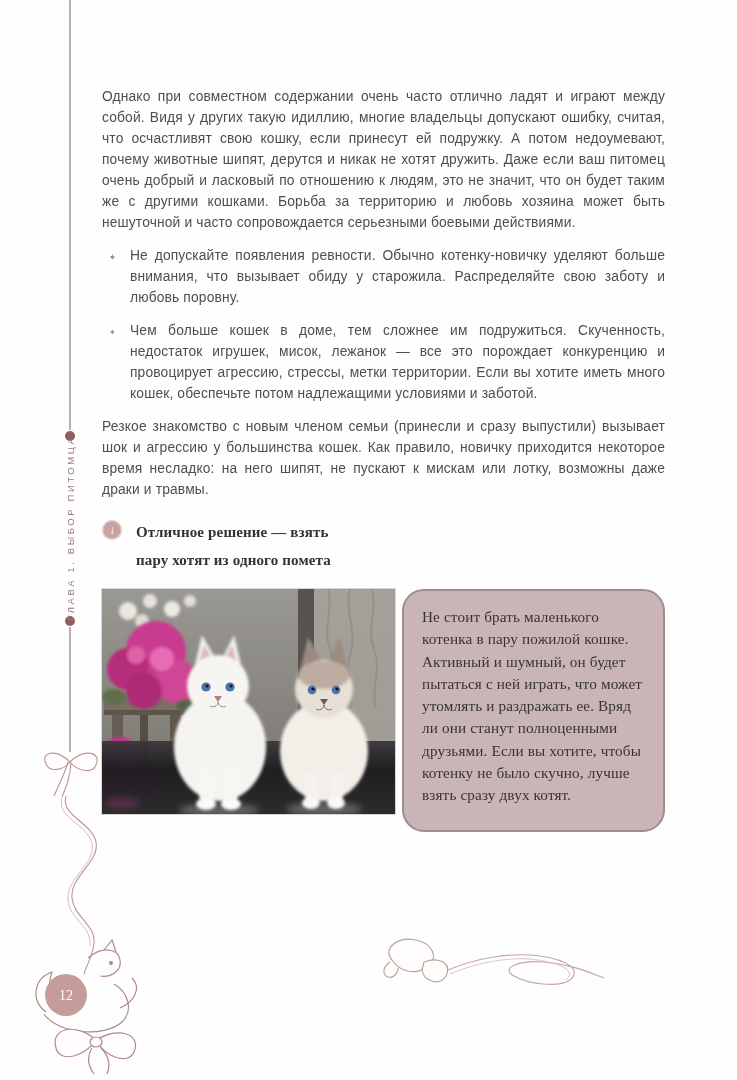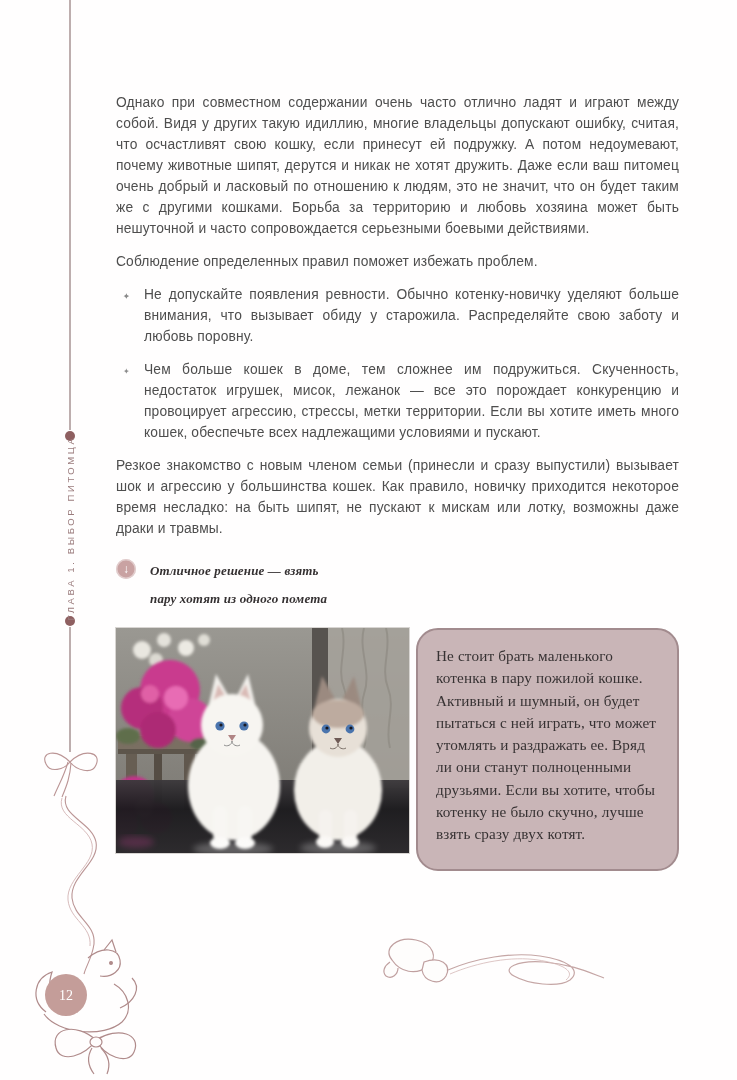--- a/index.html
+++ b/index.html
@@ -14,26 +14,25 @@
   .deco-svg{position:absolute;left:0;top:0;pointer-events:none;}
   .chapter-vertical{
     position:absolute;left:70px;top:528px;
     transform:translate(-50%,-50%) rotate(-90deg);
     white-space:nowrap;
     font-size:9.5px;letter-spacing:2.6px;
     color:#9b7c7d;
   }
   
   .content{
-    position:absolute;left:116px;top:86px;width:563px;
+    position:absolute;left:102px;top:86px;width:563px;
     color:#4e4e4e;
     font-size:13.8px;line-height:21px;
     text-align:justify;
     letter-spacing:0.15px;
-    margin-top:6px;
   }
   .content p{margin:0 0 12px 0;}
   .bullet-list{margin:0;padding:0;list-style:none;}
   .bullet-item{position:relative;margin:0 0 12px 0;padding-left:28px;}
   .bullet-marker{
     position:absolute;left:7px;top:2px;
     font-size:8px;color:#8a8a8a;
   }
   
   .section-heading{
@@ -45,22 +44,22 @@
     width:20px;height:20px;border-radius:50%;
     background:#c9a2a2;
     color:#fff;
     display:flex;align-items:center;justify-content:center;
     font-size:12px;font-weight:bold;
     box-shadow:inset 0 0 0 1.5px rgba(255,255,255,.45);
     margin-top:2px;
   }
   .heading-text{
     font-family:"Liberation Serif",serif;
-    font-style:italic;font-weight:600;
-    font-size:13px;line-height:28px;
+    font-weight:600;
+    font-size:15px;line-height:28px;
     color:#353132;
   }
   
   .figure-row{
     display:flex;align-items:flex-start;gap:7px;
     margin-top:15px;text-align:left;
   }
   .photo-frame{
     flex:0 0 auto;width:293px;height:225px;
     outline:1px solid #d8d5d2;
@@ -123,37 +122,36 @@
 
     <circle cx="66" cy="995" r="21" fill="#c49d99"></circle>
     <text x="66" y="1000" text-anchor="middle" font-family="Liberation Serif, serif" font-size="14" fill="#ffffff">12</text>
   </svg>
 
   <div class="chapter-vertical">ГЛАВА 1. ВЫБОР ПИТОМЦА</div>
 
   <div class="content">
 
     <p>Однако при совместном содержании очень часто отлично ладят и играют между собой. Видя у других такую идиллию, многие владельцы допускают ошибку, считая, что осчастливят свою кошку, если принесут ей подружку. А потом недоумевают, почему животные шипят, дерутся и никак не хотят дружить. Даже если ваш питомец очень добрый и ласковый по отношению к людям, это не значит, что он будет таким же с другими кошками. Борьба за территорию и любовь хозяина может быть нешуточной и часто сопровождается серьезными боевыми действиями.</p>
-    <p>Соблюдение определенных правил поможет избежать проблем.</p>
 
     <ul class="bullet-list">
       <li class="bullet-item">
         <span class="bullet-marker">✦</span>
       </li>
       <li class="bullet-item">
         <span class="bullet-marker">✦</span>
         <span>Не допускайте появления ревности. Обычно котенку-новичку уделяют больше внимания, что вызывает обиду у старожила. Распределяйте свою заботу и любовь поровну.</span>
       </li>
       <li class="bullet-item">
         <span class="bullet-marker">✦</span>
-        <span>Чем больше кошек в доме, тем сложнее им подружиться. Скученность, недостаток игрушек, мисок, лежанок — все это порождает конкуренцию и провоцирует агрессию, стрессы, метки территории. Если вы хотите иметь много кошек, обеспечьте всех надлежащими условиями и пускают.</span>
+        <span>Чем больше кошек в доме, тем сложнее им подружиться. Скученность, недостаток игрушек, мисок, лежанок — все это порождает конкуренцию и провоцирует агрессию, стрессы, метки территории. Если вы хотите иметь много кошек, обеспечьте потом надлежащими условиями и заботой.</span>
       </li>
     </ul>
 
-    <p>Резкое знакомство с новым членом семьи (принесли и сразу выпустили) вызывает шок и агрессию у большинства кошек. Как правило, новичку приходится некоторое время несладко: на быть шипят, не пускают к мискам или лотку, возможны даже драки и травмы.</p>
+    <p>Резкое знакомство с новым членом семьи (принесли и сразу выпустили) вызывает шок и агрессию у большинства кошек. Как правило, новичку приходится некоторое время несладко: на него шипят, не пускают к мискам или лотку, возможны даже драки и травмы.</p>
 
     <div class="section-heading">
       <span class="heading-icon">↓</span>
       <span class="heading-text">
         <span>Отличное решение — взять</span><br>
         <span>пару хотят из одного помета</span>
       </span>
     </div>
 
     <div class="figure-row">

